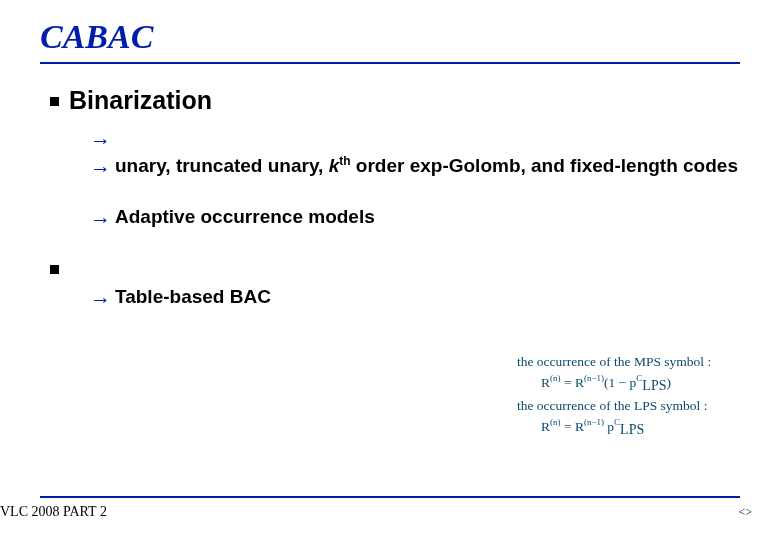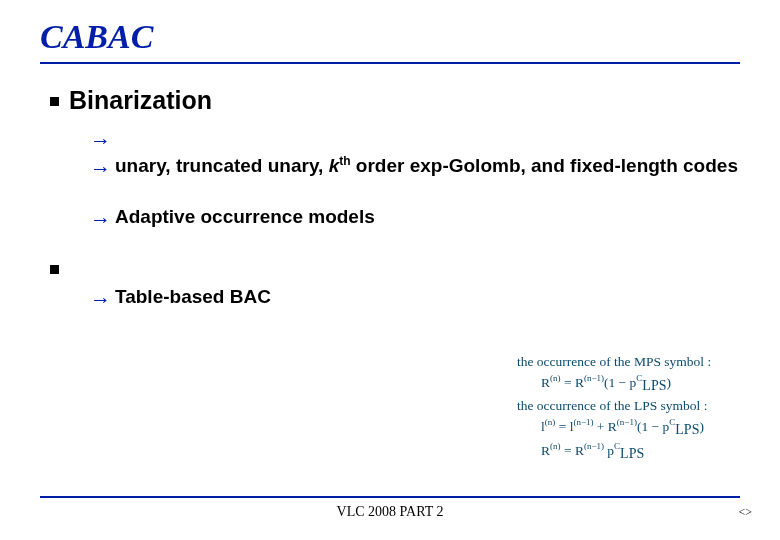--- a/index.html
+++ b/index.html
@@ -93,21 +93,21 @@
     right: 40px;
     bottom: 42px;
     border: none;
     border-top: 2px solid #001ea8;
   }
   .footer-text {
     position: absolute;
     left: 0;
     right: 0;
     bottom: 20px;
-    text-align: center;
+    text-align: left;
     font-family: "Times New Roman", Times, serif;
     font-size: 14px;
     color: #000;
   }
   .page-nav {
     position: absolute;
     right: 28px;
     bottom: 20px;
     font-family: "Times New Roman", Times, serif;
     font-size: 12px;
@@ -160,21 +160,20 @@
         </div>
       </div>
     </div>
 
   </div>
 
   <div class="math-box">
     <div class="line">the occurrence of the MPS symbol :</div>
     <div class="line" style="padding-left:24px;">R<sup>(n)</sup> = R<sup>(n−1)</sup>(1 − p<sup>C</sup><sub>LPS</sub>)</div>
     <div class="line">the occurrence of the LPS symbol :</div>
-    <div class="line" style="padding-left:24px;">l<sup>(n)</sup> = l<sup>(n−1)</sup> + R<sup>(n−1)</sup>(1 − p<sup>C</sup><sub>LPS</sub>)</div>
     <div class="line" style="padding-left:24px;">R<sup>(n)</sup> = R<sup>(n−1)</sup> p<sup>C</sup><sub>LPS</sub></div>
   </div>
 
   <hr class="footer-hr">
   <div class="footer-text">VLC 2008 PART 2</div>
   <div class="page-nav">&lt;&gt;</div>
 
 </div>
 
 </body></html>

